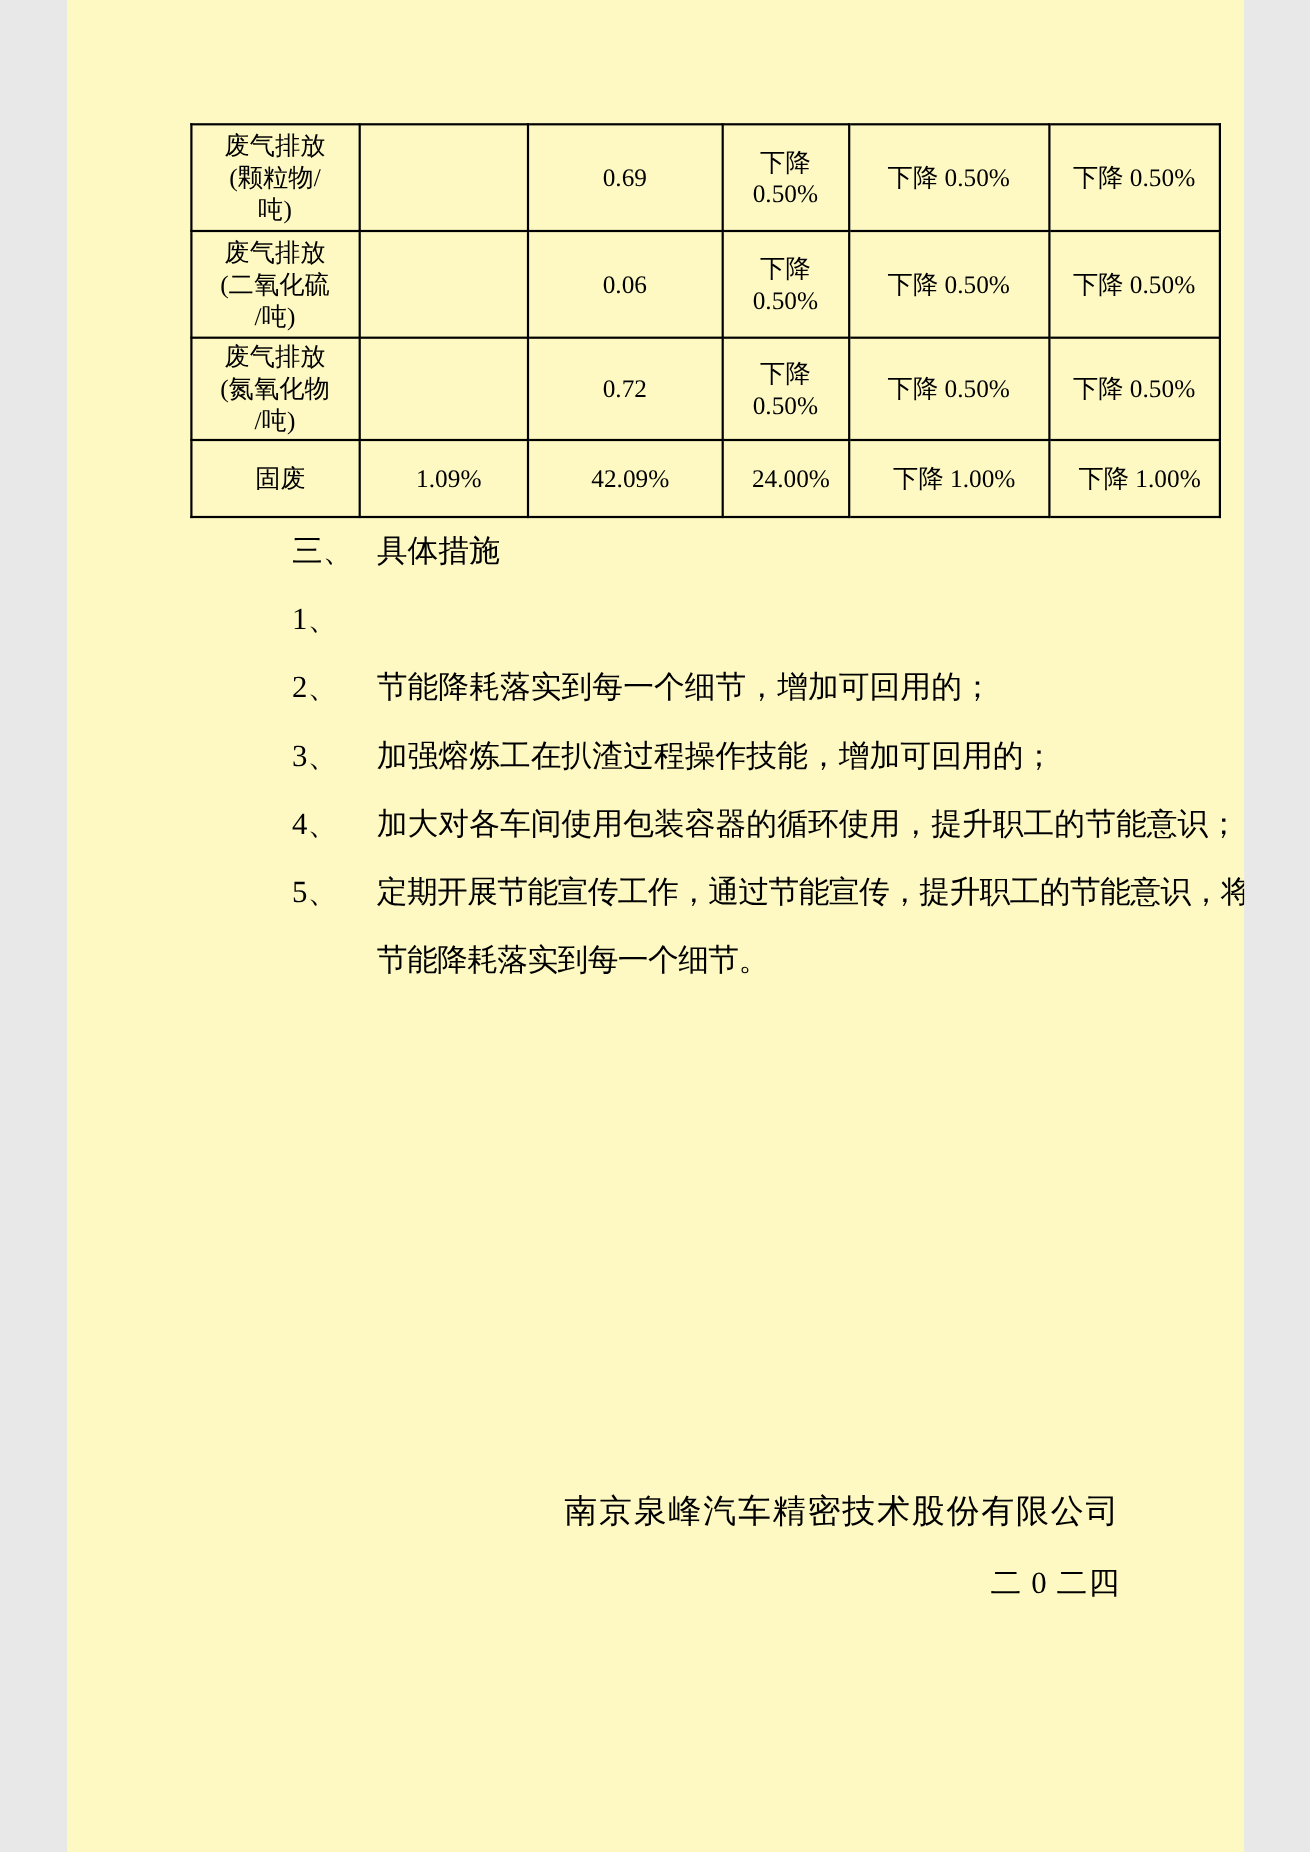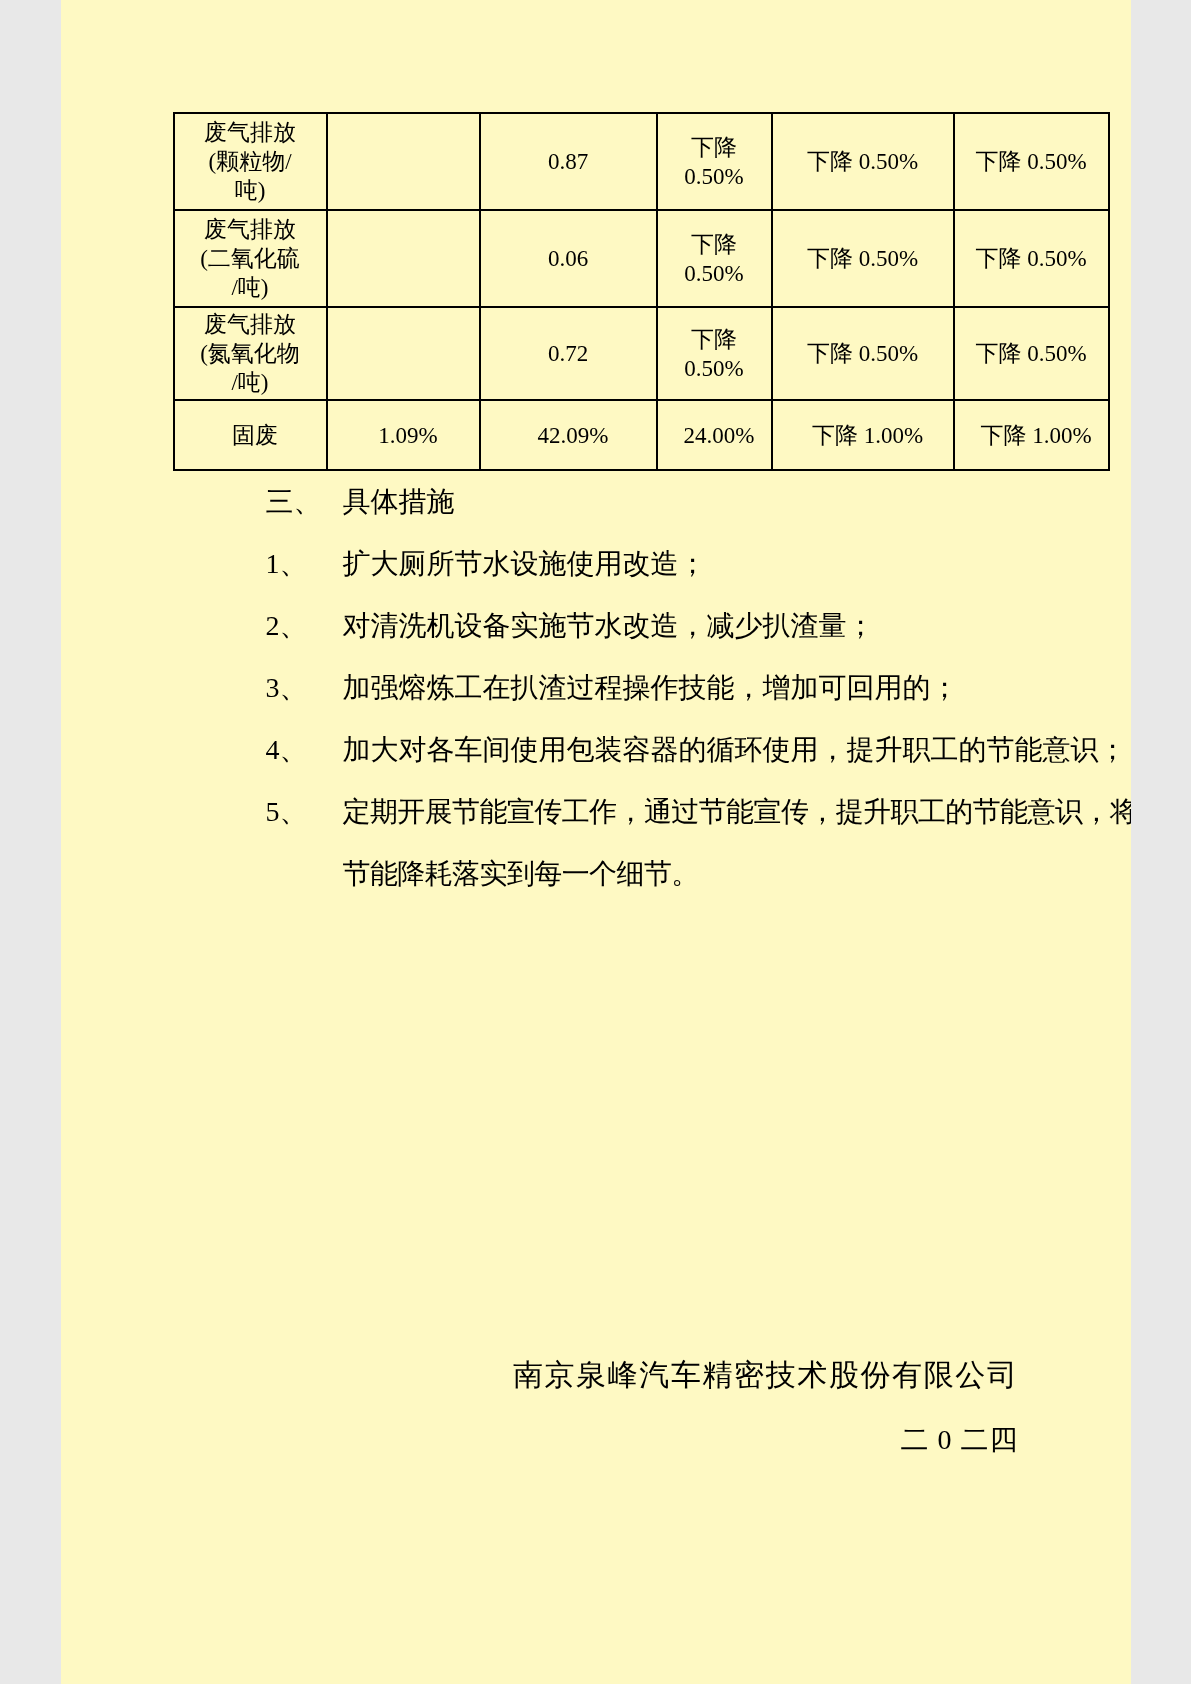--- a/index.html
+++ b/index.html
@@ -61,21 +61,21 @@
       <col style="width:115px">
         <col style="width:182px">
         <col style="width:155px">
     </colgroup>
     <tbody>
       <tr class="r-tall">
         <td>废气排放
 (颗粒物/
 吨)</td>
         <td></td>
-        <td>0.87</td>
+        <td>0.69</td>
         <td>下降
 0.50%</td>
         <td>下降 0.50%</td>
         <td>下降 0.50%</td>
       </tr>
       <tr class="r-tall">
         <td>废气排放
 (二氧化硫
 /吨)</td>
         <td></td>
@@ -107,25 +107,24 @@
     </tbody>
   </table>
 
   <div class="measures">
     <div class="m-line">
       <span class="m-num">三、</span>
       <span class="m-txt">具体措施</span>
     </div>
     <div class="m-line">
       <span class="m-num">1、</span>
-      <span class="m-txt">扩大厕所节水设施使用改造；</span>
     </div>
     <div class="m-line">
       <span class="m-num">2、</span>
-      <span class="m-txt">对清洗机设备实施节水改造，减少扒渣量；</span>
+      <span class="m-txt">节能降耗落实到每一个细节，增加可回用的；</span>
     </div>
     <div class="m-line">
       <span class="m-num">3、</span>
       <span class="m-txt">加强熔炼工在扒渣过程操作技能，增加可回用的；</span>
     </div>
     <div class="m-line">
       <span class="m-num">4、</span>
       <span class="m-txt">加大对各车间使用包装容器的循环使用，提升职工的节能意识；</span>
     </div>
     <div class="m-line">

